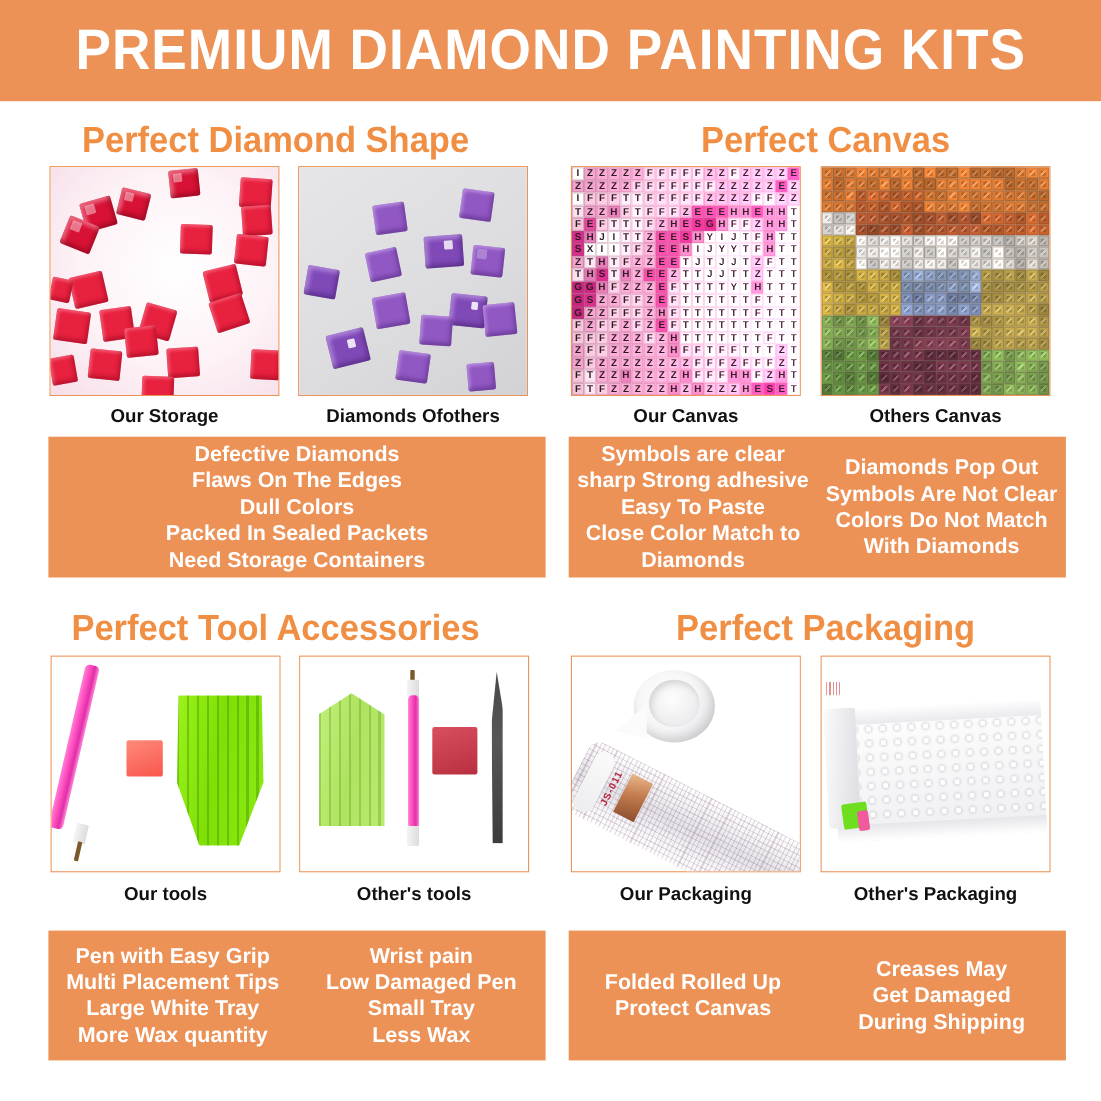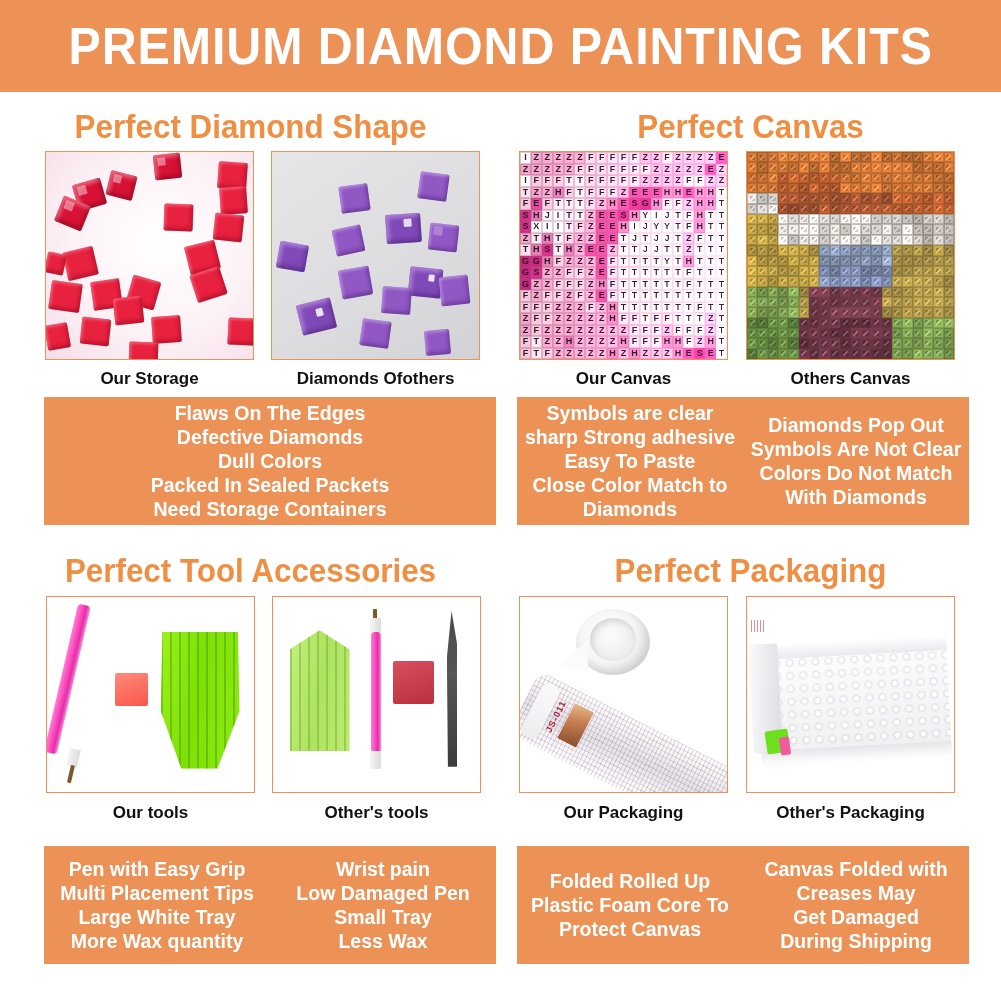--- a/index.html
+++ b/index.html
@@ -1011,22 +1011,22 @@
       </div>
   </div>
 
   <div class="caption" style="left:45px;  top:370px; width:209px;">Our Storage</div>
   <div class="caption" style="left:271px; top:370px; width:209px;">Diamonds Ofothers</div>
   <div class="caption" style="left:519px; top:370px; width:209px;">Our Canvas</div>
   <div class="caption" style="left:746px; top:370px; width:209px;">Others Canvas</div>
 
   <div class="textbox" style="left:44px; top:397px; width:452px; height:128px;">
     <div class="tb-col">
+      <div class="line">Defective Diamonds</div>
       <div class="line">Flaws On The Edges</div>
-      <div class="line">Defective Diamonds</div>
       <div class="line">Dull Colors</div>
       <div class="line">Packed In Sealed Packets</div>
       <div class="line">Need Storage Containers</div>
     </div>
   </div>
 
   <div class="textbox" style="left:517px; top:397px; width:452px; height:128px;">
     <div class="tb-col">
       <div class="line">Symbols are clear</div>
       <div class="line">sharp Strong adhesive</div>
@@ -1121,24 +1121,22 @@
       <div class="line">Wrist pain</div>
       <div class="line">Low Damaged Pen</div>
       <div class="line">Small Tray</div>
       <div class="line">Less Wax</div>
     </div>
   </div>
 
   <div class="textbox" style="left:517px; top:846px; width:452px; height:118px;">
     <div class="tb-col">
       <div class="line">Folded Rolled Up</div>
-      <div class="line">Plastic Foam Core To</div>
       <div class="line">Protect Canvas</div>
     </div>
     <div class="tb-col">
-      <div class="line">Canvas Folded with</div>
       <div class="line">Creases May</div>
       <div class="line">Get Damaged</div>
       <div class="line">During Shipping</div>
     </div>
   </div>
 
 </div>
 
 </body></html>

